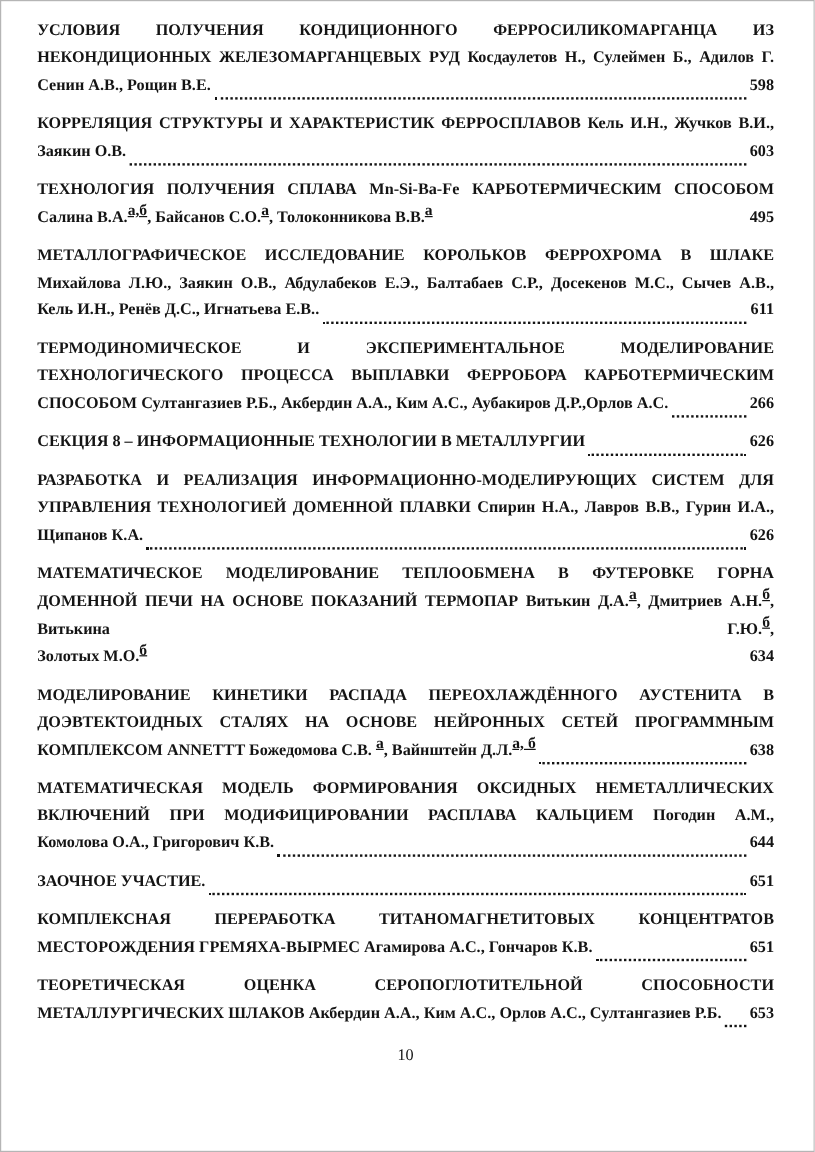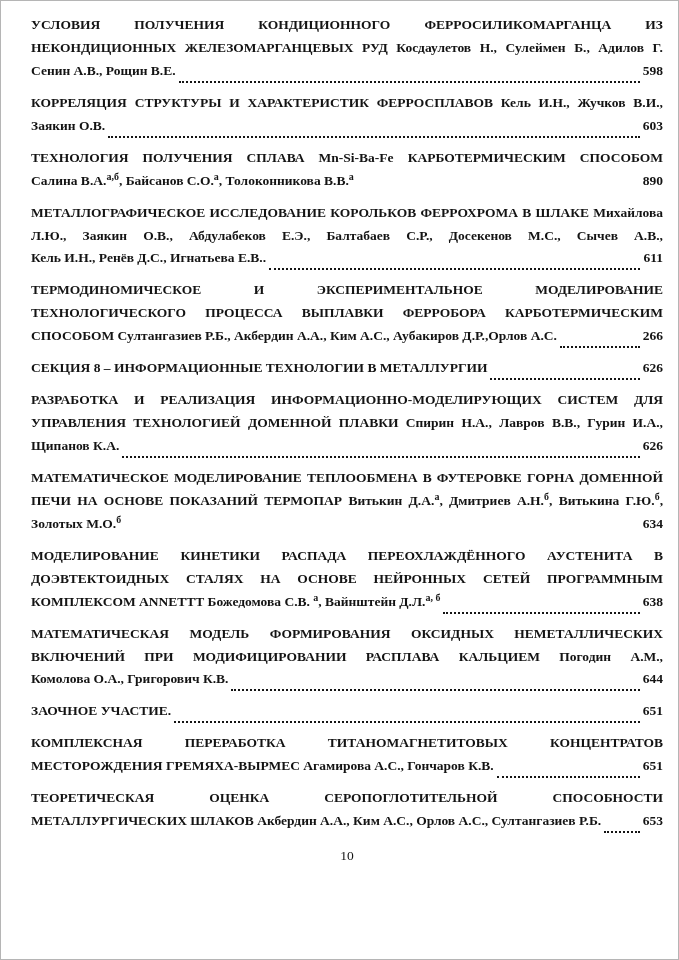--- a/index.html
+++ b/index.html
@@ -4,21 +4,21 @@
 <style>
   * { margin: 0; padding: 0; box-sizing: border-box; }
   html, body { background: #ffffff; }
   .page {
     position: relative;
     width: 679px;
     height: 960px;
     margin: 0 auto;
     background: #ffffff;
     border: 1px solid #b5b5b5;
-    padding: 13px 15px 0 30px;
+    padding: 13px 33px 0 30px;
     font-family: "Liberation Serif", "DejaVu Serif", serif;
     font-weight: bold;
     font-size: 13.5px;
     line-height: 1.7;
     color: #141414;
     overflow: hidden;
   }
   .toc-entry { margin-bottom: 9px; }
   .entry-body {
     text-align: justify;
@@ -33,23 +33,24 @@
   .leader {
     flex: 1 1 auto;
     min-width: 6px;
     height: 2px;
     margin: 0 3px;
     border-bottom: 2px dotted #141414;
   }
   .toc-entry.no-dots .leader { border-bottom: none; }
   .page-num { white-space: nowrap; }
   sup {
-    font-size: 10px;
+    font-size: 13px;
     vertical-align: super;
     line-height: 0;
+    text-decoration: underline;
   }
   .footer {
     margin-top: 12px;
     text-align: center;
     font-weight: normal;
   }
 </style>
 </head>
 <body>
 
@@ -72,21 +73,21 @@
         <span class="leader"></span>
         <span class="page-num">603</span>
       </div>
     </div>
 
     <div class="toc-entry no-dots">
       <div class="entry-body">ТЕХНОЛОГИЯ ПОЛУЧЕНИЯ СПЛАВА Mn-Si-Ba-Fe КАРБОТЕРМИЧЕСКИМ СПОСОБОМ</div>
       <div class="entry-last">
         <span class="entry-tail"><span>Салина В.А.</span><sup>а,б</sup><span>, Байсанов С.О.</span><sup>а</sup><span>, Толоконникова В.В.</span><sup>а</sup></span>
         <span class="leader"></span>
-        <span class="page-num">890</span>
+        <span class="page-num">495</span>
       </div>
     </div>
 
     <div class="toc-entry">
       <div class="entry-body">МЕТАЛЛОГРАФИЧЕСКОЕ ИССЛЕДОВАНИЕ КОРОЛЬКОВ ФЕРРОХРОМА В ШЛАКЕ Михайлова Л.Ю., Заякин О.В., Абдулабеков Е.Э., Балтабаев С.Р., Досекенов М.С., Сычев А.В.,</div>
       <div class="entry-last">
         <span class="entry-tail">Кель И.Н., Ренёв Д.С., Игнатьева Е.В.. </span>
         <span class="leader"></span>
         <span class="page-num">611</span>
       </div>

